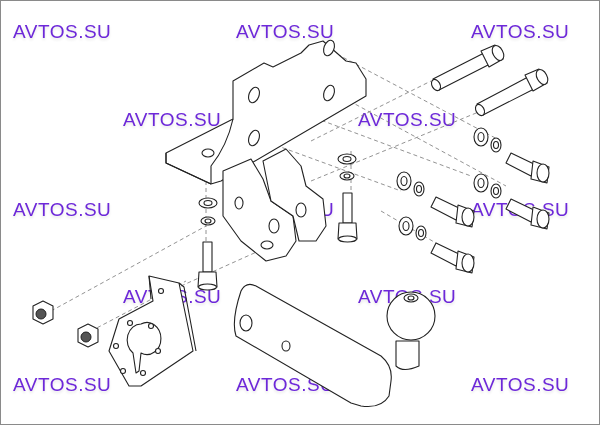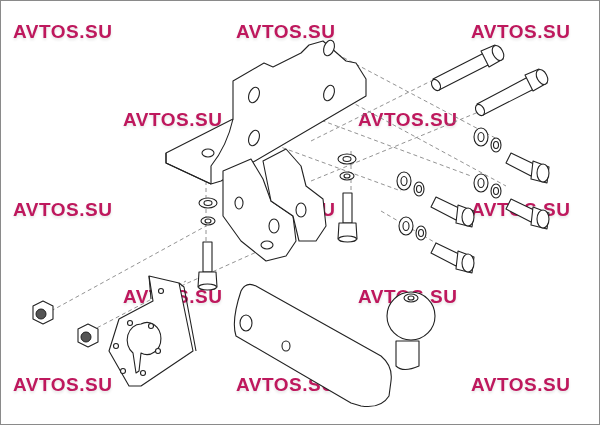--- a/index.html
+++ b/index.html
@@ -1,19 +1,19 @@
 <!DOCTYPE html>
 <html><head>
 <meta charset="utf-8">
 <style>
   html, body { margin: 0; padding: 0; background: #ffffff; }
   body { width: 600px; height: 425px; overflow: hidden; font-family: "Liberation Sans", sans-serif; }
   .frame { position: relative; width: 598px; height: 423px; border: 1px solid #8a8a8a; background: #fff; }
   svg.diagram { position: absolute; left: 0; top: 0; }
-  .wm { position: absolute; font-family: "Liberation Sans", sans-serif; font-weight: bold; font-size: 19px; color: #be185d; letter-spacing: 0.5px; text-shadow: 0 2px 3px #e4e4e4; user-select: none; }
+  .wm { position: absolute; font-family: "Liberation Sans", sans-serif; font-weight: normal; font-size: 19px; color: #6d28d9; letter-spacing: 0.5px; text-shadow: 0 2px 3px #e4e4e4; user-select: none; }
   .ln { fill: #fff; stroke: #222; stroke-width: 1.1; stroke-linejoin: round; }
   .ln-n { fill: none; stroke: #222; stroke-width: 1.1; stroke-linejoin: round; }
   .dash { fill: none; stroke: #777; stroke-width: 0.8; stroke-dasharray: 4 3; }
   .dark { fill: #555; stroke: #222; stroke-width: 1; }
 </style>
 </head>
 <body>
 
 <div class="frame">
 

